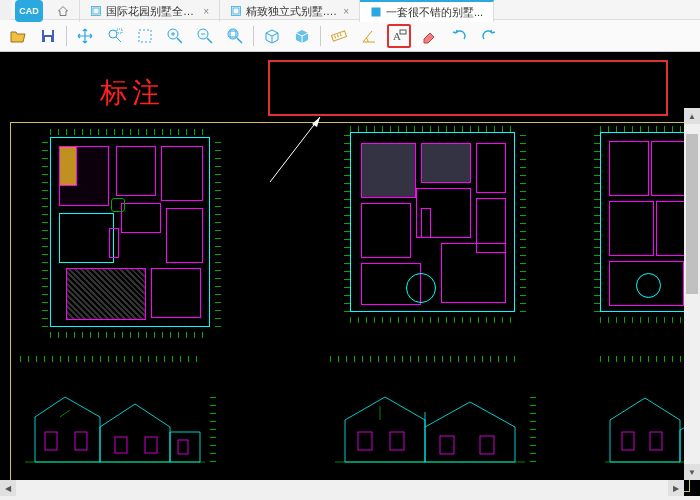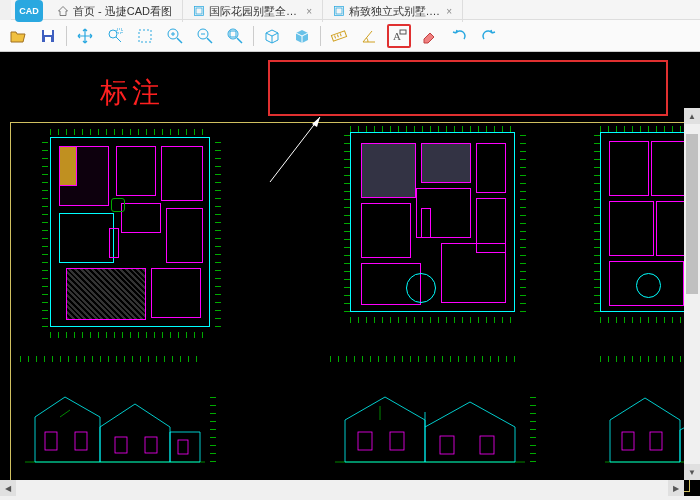--- a/index.html
+++ b/index.html
@@ -37,41 +37,48 @@
 <body>
 
 <div class="tabbar">
   <div class="app-logo">CAD</div>
   <div class="tab">
     <span class="ticon">
         <svg viewBox="0 0 16 16">
           <path d="M2 8 L8 2 L14 8 L12 8 L12 14 L4 14 L4 8 Z" fill="none" stroke="#555" stroke-width="1"></path>
         </svg>
       </span>
-    <span class="tlabel">首页 - 迅捷CAD看图</span>
   </div>
   <div class="tab">
     <span class="ticon">
         <svg viewBox="0 0 16 16">
           <rect x="2" y="2" width="12" height="12" fill="none" stroke="#2aa8e0"></rect>
           <rect x="4" y="4" width="8" height="8" fill="none" stroke="#2aa8e0"></rect>
         </svg>
       </span>
     <span class="tlabel">国际花园别墅全套...</span>
     <span class="tclose">×</span>
   </div>
   <div class="tab">
     <span class="ticon">
         <svg viewBox="0 0 16 16">
           <rect x="2" y="2" width="12" height="12" fill="none" stroke="#2aa8e0"></rect>
           <rect x="4" y="4" width="8" height="8" fill="none" stroke="#2aa8e0"></rect>
         </svg>
       </span>
     <span class="tlabel">精致独立式别墅.dwg</span>
     <span class="tclose">×</span>
+  </div>
+  <div class="tab active">
+    <span class="ticon">
+        <svg viewBox="0 0 16 16">
+          <rect x="2" y="2" width="12" height="12" fill="#2aa8e0"></rect>
+        </svg>
+      </span>
+    <span class="tlabel">一套很不错的别墅...</span>
   </div>
 </div>
 
 <div class="toolbar">
   <div class="tbtn">
       <svg width="18" height="18" viewBox="0 0 18 18">
         <path d="M2 5 L7 5 L8 7 L16 7 L14 15 L2 15 Z" fill="#f0c040" stroke="#a07020"></path>
       </svg>
     </div>
   <div class="tbtn">

